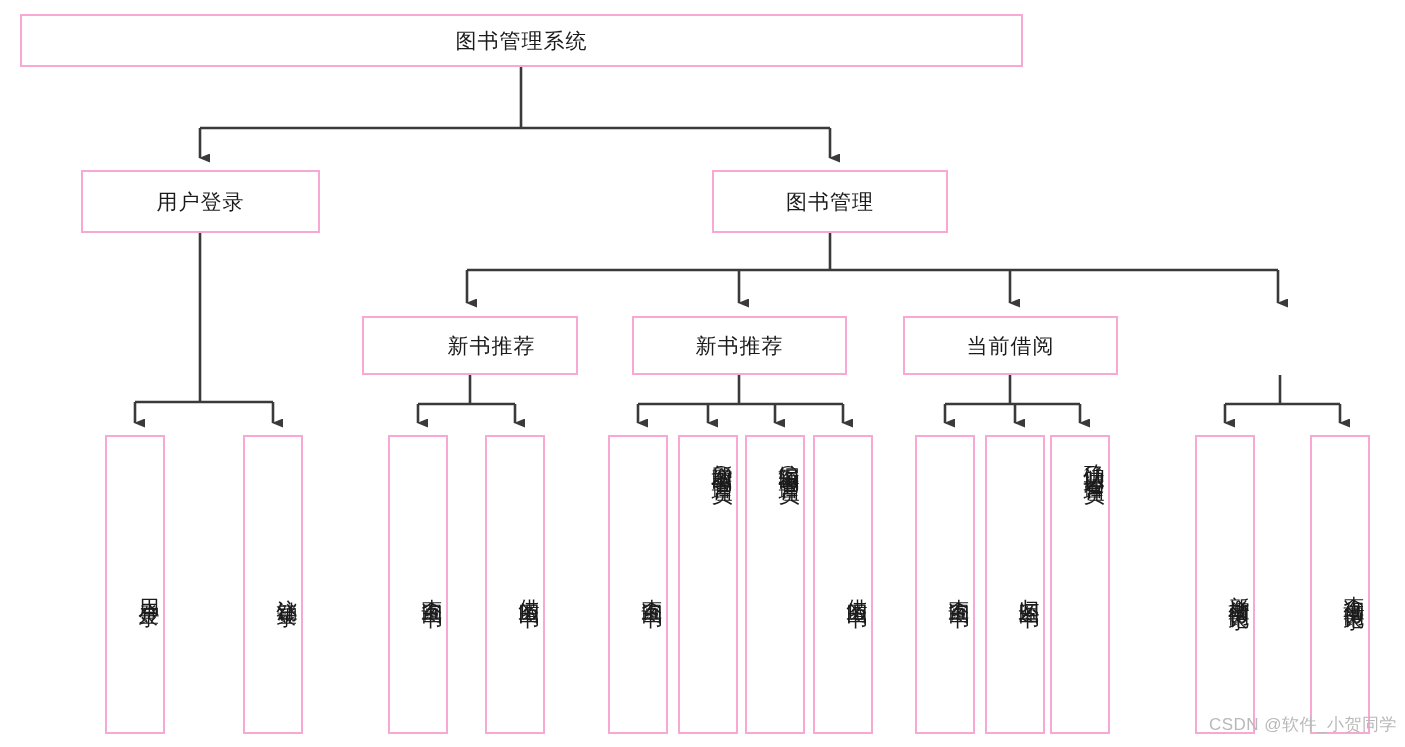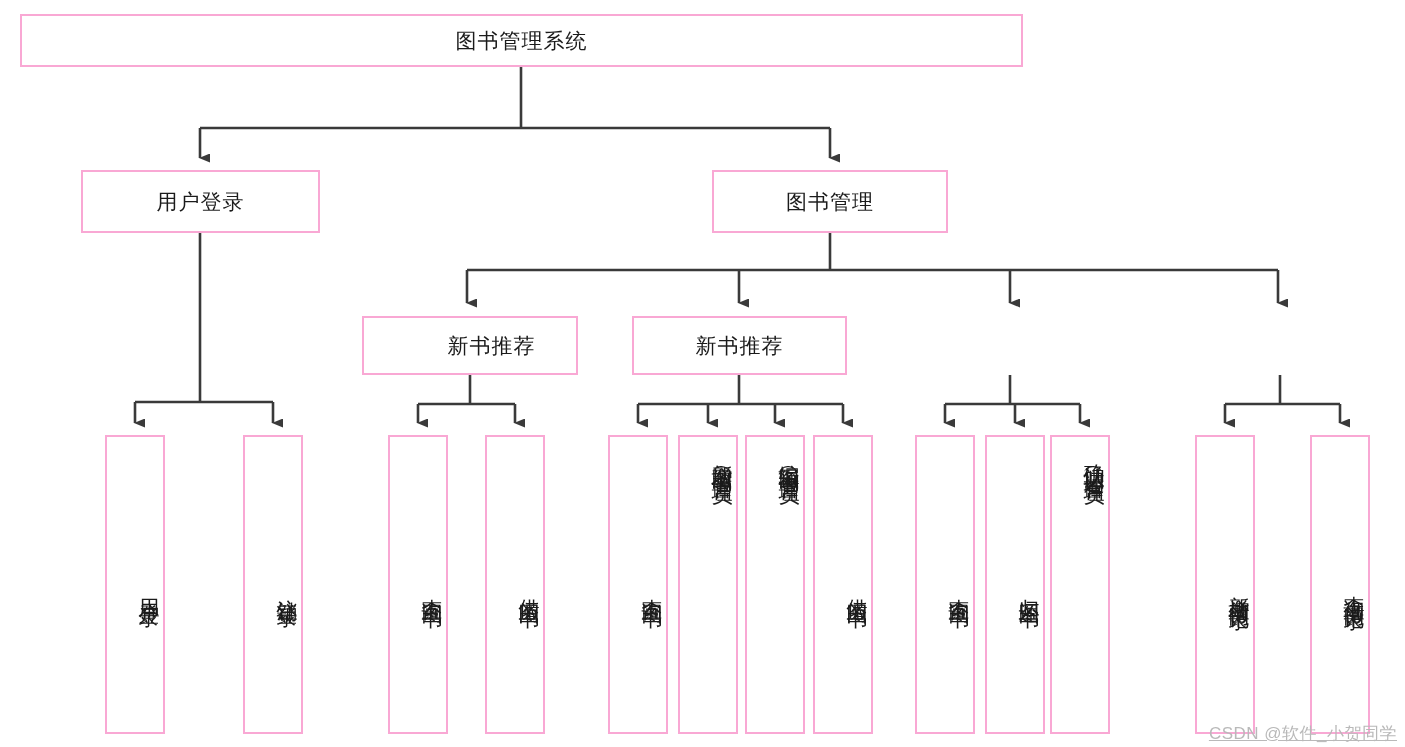--- a/index.html
+++ b/index.html
@@ -48,26 +48,25 @@
     justify-content: center;
     padding-top: 6px;
   }
   .node.v.top {
     justify-content: flex-start;
     padding-top: 10px;
   }
   .watermark {
     position: absolute;
     right: 8px;
-    bottom: 2px;
+    bottom: 11px;
     font-size: 17px;
     color: #b9b9b9;
     letter-spacing: 0.5px;
     white-space: nowrap;
-    text-decoration: underline;
   }
 </style>
 </head>
 <body>
 
 <div id="diagram">
 
   <svg id="edges" viewBox="0 0 1405 747" xmlns="http://www.w3.org/2000/svg">
     <defs>
       <marker id="arrow" markerWidth="9" markerHeight="11" refX="4.5" refY="10" orient="auto" markerUnits="userSpaceOnUse">
@@ -118,20 +117,21 @@
     </g>
   </svg>
 
   <div class="node h" style="left:20px; top:14px; width:1003px; height:53px;">图书管理系统</div>
 
   <div class="node h" style="left:81px; top:170px; width:239px; height:63px;">用户登录</div>
   <div class="node h" style="left:712px; top:170px; width:236px; height:63px;">图书管理</div>
 
   <div class="node h" style="left:362px; top:316px; width:216px; height:59px;padding-left:43px;">新书推荐</div>
   <div class="node h" style="left:632px; top:316px; width:215px; height:59px;">新书推荐</div>
+  <div class="node h" style="left:903px; top:316px; width:215px; height:59px;">当前借阅</div>
 
   <div class="node v" style="left:105px; top:435px; width:60px; height:299px;">用户登录</div>
   <div class="node v" style="left:243px; top:435px; width:60px; height:299px;">注销登录</div>
 
   <div class="node v" style="left:388px; top:435px; width:60px; height:299px;">查询图书</div>
   <div class="node v" style="left:485px; top:435px; width:60px; height:299px;">借阅图书</div>
 
   <div class="node v" style="left:608px; top:435px; width:60px; height:299px;">查询图书</div>
   <div class="node v top" style="left:678px; top:435px; width:60px; height:299px;">新增图书（管理员）</div>
   <div class="node v top" style="left:745px; top:435px; width:60px; height:299px;">编辑图书（管理员）</div>

